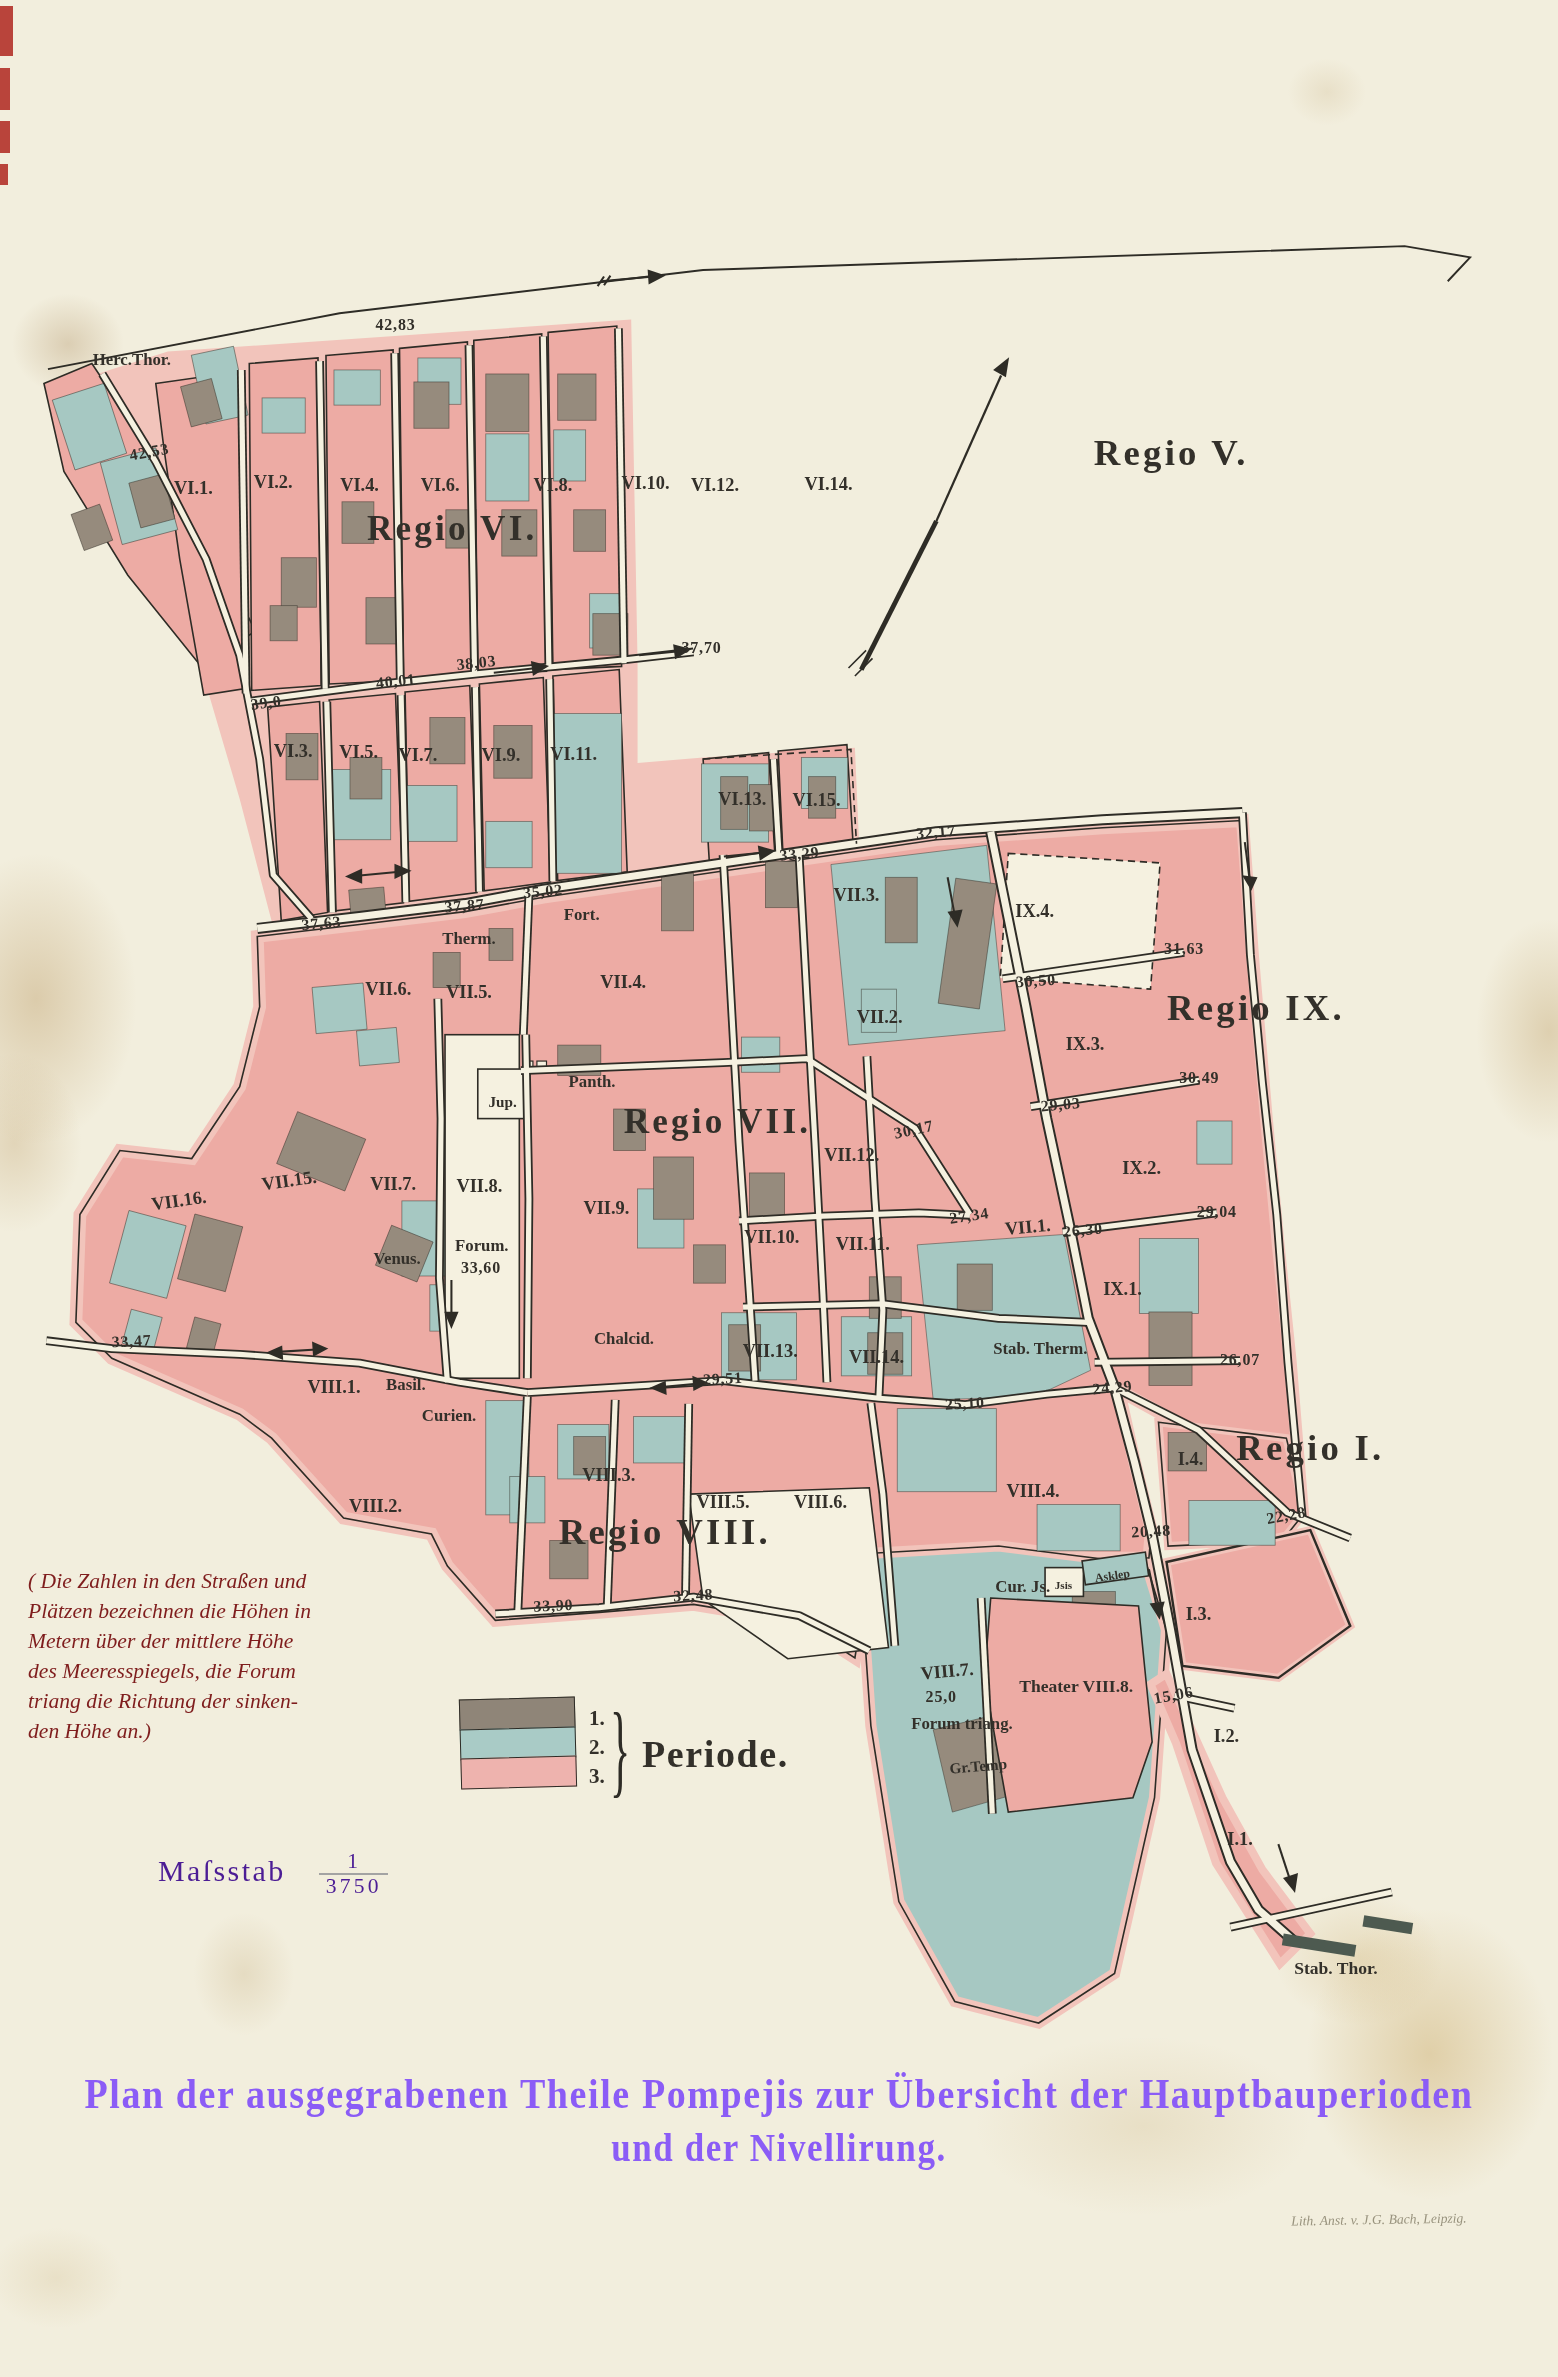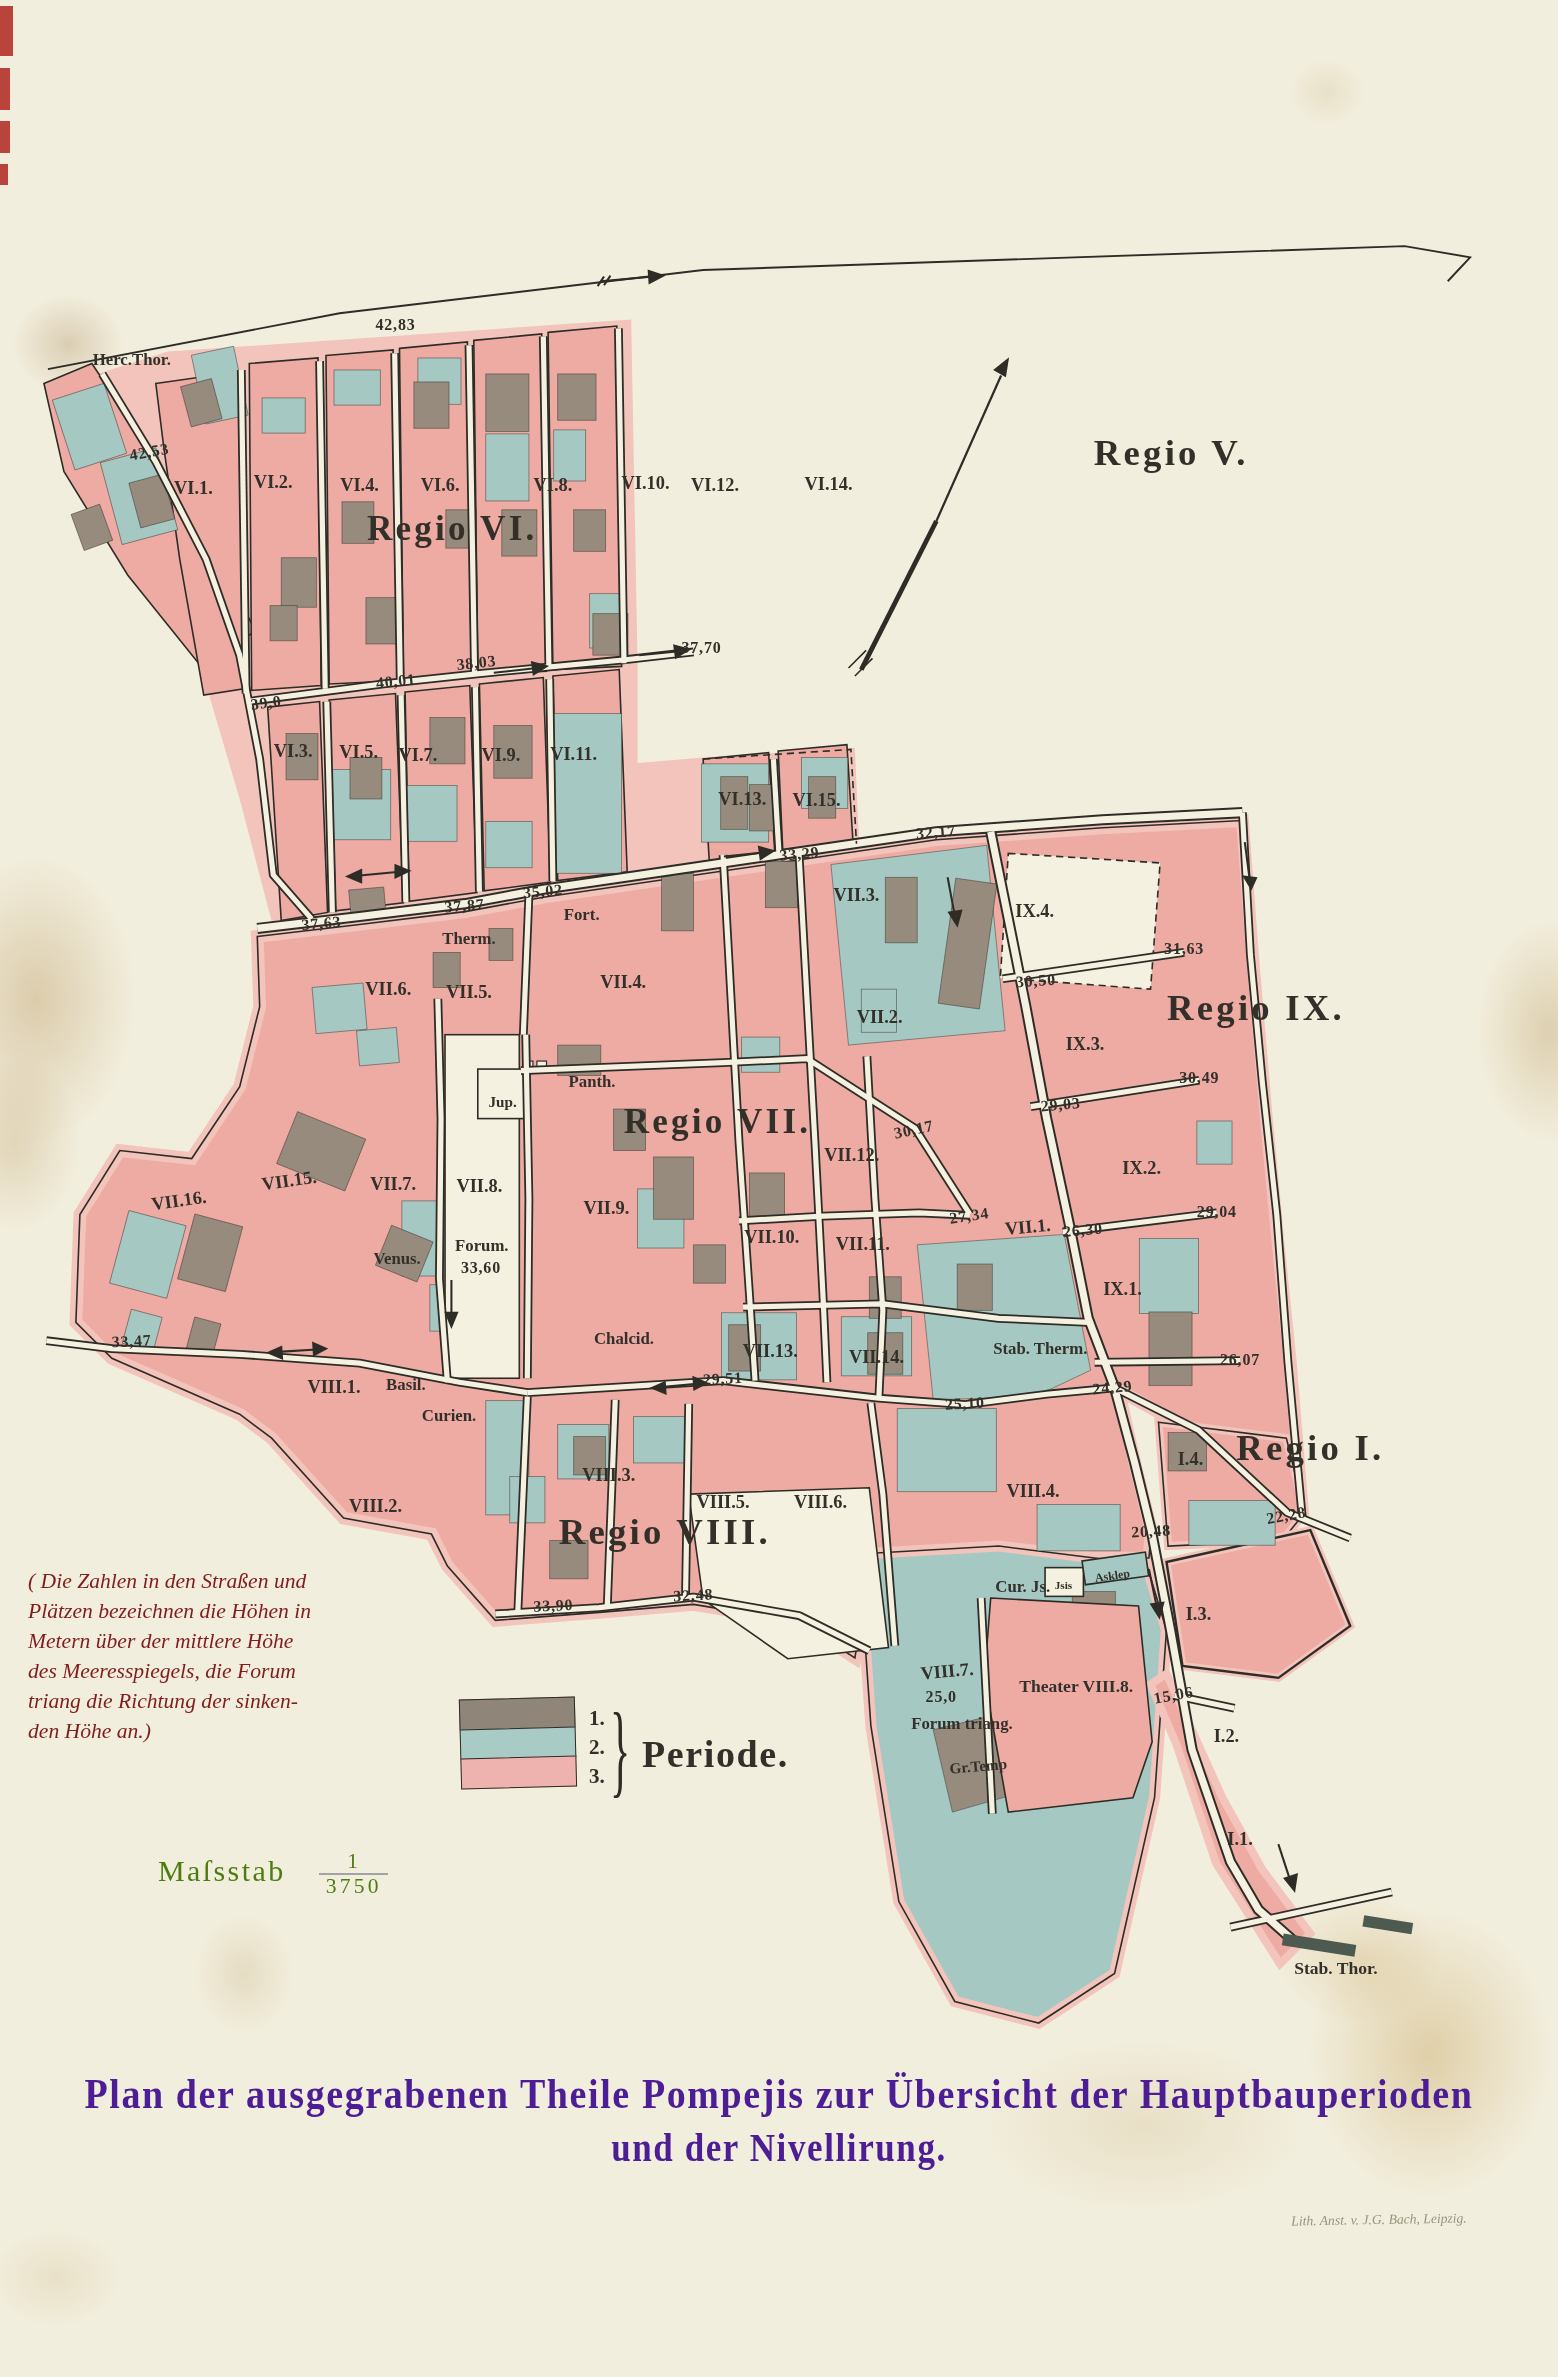--- a/index.html
+++ b/index.html
@@ -46,26 +46,26 @@
         font-size:21.6px;line-height:30px;color:#7f1d1d;}
   
   .legend{position:absolute;left:460px;top:1694px;width:336px;height:112px;}
   .legend .sw-col{position:absolute;left:0;top:6.4px;width:116px;transform:rotate(-1.5deg);}
   .legend .sw{height:29px;border:1.6px solid var(--ink,#2e2c26);margin-top:-1.6px;}
   .legend .nums{position:absolute;left:129px;top:9.6px;font-size:21px;font-weight:700;line-height:29px;}
   .legend .brace{position:absolute;left:150px;top:-3.2px;font-size:42px;transform:scaleY(2.45);
         transform-origin:top left;color:var(--ink,#2e2c26);font-weight:400;}
   .legend .periode{position:absolute;left:182px;top:38px;font-size:38px;font-weight:700;letter-spacing:1.6px;}
   
-  .scalebar{position:absolute;left:158px;top:1851px;font-size:30px;letter-spacing:2.4px;color:#4d7c0f;}
+  .scalebar{position:absolute;left:158px;top:1851px;font-size:30px;letter-spacing:2.4px;color:#4c1d95;}
   .frac{display:inline-block;text-align:center;vertical-align:middle;margin-left:24px;line-height:1;}
   .frac .num{display:block;font-size:21.6px;}
   .frac .den{display:block;font-size:21.6px;border-top:2px solid #a3a3a3;padding:1.6px 6.4px 0 6.4px;letter-spacing:3.2px;}
   
-  .title{position:absolute;left:0;top:2071px;width:1558px;text-align:center;color:#4c1d95;}
+  .title{position:absolute;left:0;top:2071px;width:1558px;text-align:center;color:#8b5cf6;}
   .title .l1{font-size:38px;font-weight:700;letter-spacing:1.6px;transform:scaleY(1.12);}
   .title .l2{font-size:35px;font-weight:700;letter-spacing:1.6px;margin-top:14.4px;transform:scaleY(1.12);}
   .imprint{position:absolute;left:1251px;top:2212px;width:256px;text-align:center;font-style:italic;
         font-size:13.6px;color:#99937e;transform:rotate(-1deg);}
 </style>
 </head>
 <body>
 
 <div class="page">
 

